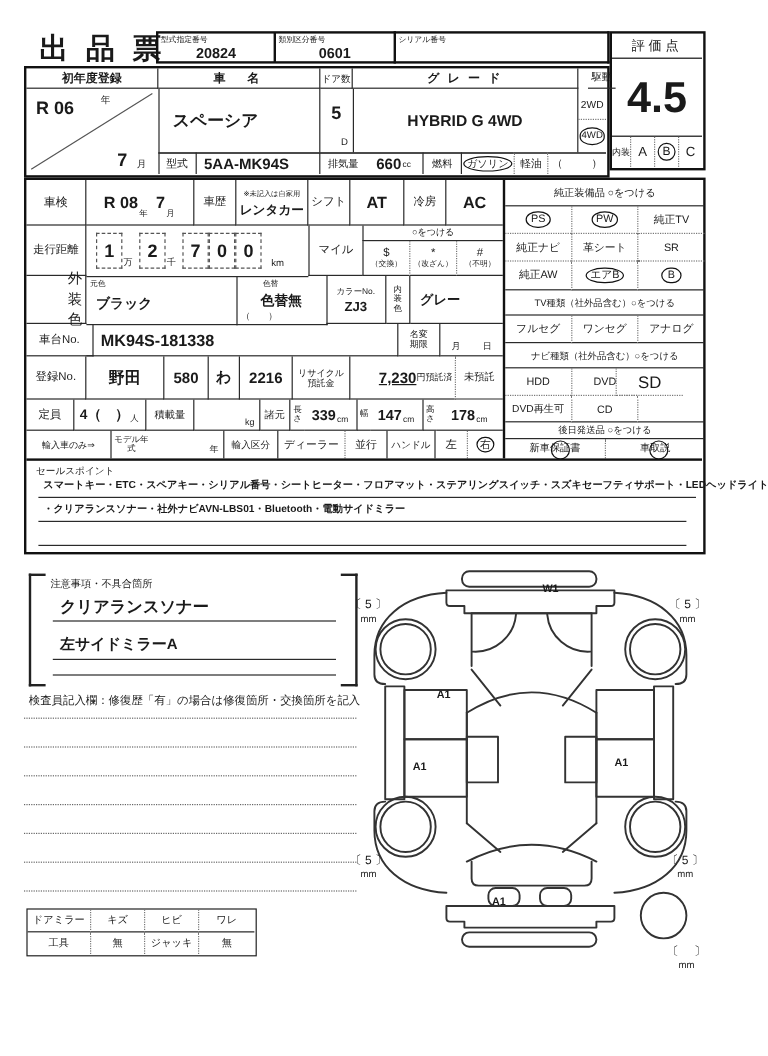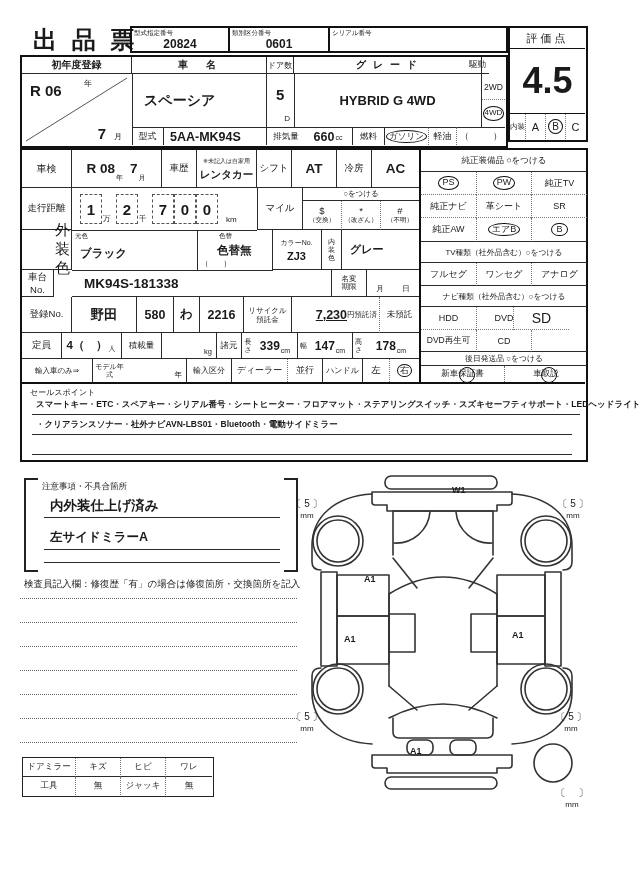--- a/index.html
+++ b/index.html
@@ -56,21 +56,21 @@
       <div class="cell" style="position:static;width:20px;height:100%;border-left:1px dotted #777;font-size:11px;">C</div>
     </div>
   </div>
 
   <div class="abs" style="left:20px;top:55px;width:488px;height:93px;border:2.5px solid #111;box-sizing:border-box;">
 
     <div class="cell b solr solb" style="left:0;top:0;width:110px;height:17px;font-size:10px;">初年度登録</div>
     <div class="cell b solr solb" style="left:110px;top:0;width:135px;height:17px;font-size:10px;letter-spacing:4px;">車　名</div>
     <div class="cell solr solb" style="left:245px;top:0;width:27px;height:17px;font-size:8px;">ドア数</div>
     <div class="cell b solr solb" style="left:272px;top:0;width:188px;height:17px;font-size:10px;letter-spacing:2px;">グ レ ー ド</div>
-    <div class="cell solb" style="left:444px;top:0;width:23px;height:17px;font-size:8.5px;">駆動</div>
+    <div class="cell solb" style="left:468px;top:0;width:23px;height:17px;font-size:8.5px;">駆動</div>
 
     <div class="abs solr" style="left:0;top:17px;width:110px;height:71px;">
       <svg width="110" height="71" style="position:absolute;left:0;top:0;">
         <line x1="4" y1="67" x2="105" y2="4" stroke="#555" stroke-width="1"></line>
       </svg>
       <span class="abs b" style="left:8px;top:8px;font-size:15px;">R 06</span>
       <span class="abs" style="left:62px;top:4px;font-size:8px;">年</span>
       <span class="abs b" style="right:26px;bottom:3px;font-size:15px;">7</span>
       <span class="abs" style="right:10px;bottom:3px;font-size:8px;">月</span>
     </div>
@@ -146,40 +146,40 @@
     </div>
     <div class="cell col dotl solb" style="left:319px;top:51px;width:39px;height:29px;">
       <span style="font-size:9.5px;">*</span>
       <span style="font-size:6.5px;">（改ざん）</span>
     </div>
     <div class="cell col dotl solb" style="left:358px;top:51px;width:39px;height:29px;">
       <span style="font-size:9.5px;">#</span>
       <span style="font-size:6.5px;">（不明）</span>
     </div>
 
-    <div class="cell solr solb" style="left:0;top:80px;width:50px;height:40px;font-size:15px;padding-left:32px;">外装色</div>
+    <div class="cell solr solb" style="left:0;top:80px;width:50px;height:40px;font-size:12px;padding-left:32px;">外装色</div>
     <div class="abs solr solb" style="left:50px;top:80px;width:125px;height:40px;">
       <span class="abs" style="left:3px;top:2px;font-size:6.5px;">元色</span>
       <span class="abs b" style="left:8px;top:16px;font-size:11.5px;">ブラック</span>
     </div>
     <div class="abs solr solb" style="left:175px;top:80px;width:75px;height:40px;">
       <span class="abs" style="left:22px;top:2px;font-size:6.5px;">色替</span>
       <span class="abs b" style="left:20px;top:13px;font-size:11.5px;">色替無</span>
       <span class="abs" style="left:4px;bottom:1px;font-size:7.5px;">（　　）</span>
     </div>
     <div class="cell col solr solb" style="left:250px;top:80px;width:50px;height:40px;">
       <span style="font-size:7px;">カラーNo.</span>
       <span class="b" style="font-size:11px;margin-top:2px;">ZJ3</span>
     </div>
     <div class="cell solr solb" style="left:300px;top:80px;width:20px;height:40px;">
       <span class="vtx" style="width:9px;">内装色</span>
     </div>
     <div class="cell b solb" style="left:320px;top:80px;width:77px;height:40px;font-size:11px;justify-content:flex-start;padding-left:8px;">グレー</div>
 
-    <div class="cell solr solb" style="left:0;top:120px;width:32px;height:27px;font-size:9.5px;">車台No.</div>
+    <div class="cell solr solb" style="left:0;top:120px;width:56px;height:27px;font-size:9.5px;">車台No.</div>
     <div class="cell b solr solb" style="left:50px;top:120px;width:260px;height:27px;font-size:13.5px;justify-content:flex-start;padding-left:12px;">MK94S-181338</div>
     <div class="cell solr solb" style="left:310px;top:120px;width:35px;height:27px;">
       <span class="vtx" style="width:18px;font-size:7.5px;">名変期限</span>
     </div>
     <div class="cell solb" style="left:345px;top:120px;width:52px;height:27px;align-items:flex-end;justify-content:space-around;padding-bottom:2px;font-size:7.5px;">
       <span>月</span>
       <span>日</span>
     </div>
 
     <div class="cell solr solb" style="left:0;top:147px;width:50px;height:36px;font-size:9.5px;">登録No.</div>
@@ -294,21 +294,21 @@
       <div class="u" style="left:10px;top:30px;width:548px;"></div>
       <span class="abs b" style="left:14px;top:35px;font-size:8.5px;white-space:nowrap;">・クリアランスソナー・社外ナビAVN-LBS01・Bluetooth・電動サイドミラー</span>
       <div class="u" style="left:10px;top:50px;width:540px;"></div>
       <div class="u" style="left:10px;top:70px;width:540px;"></div>
     </div>
   </div>
 
   <div class="abs" style="left:24px;top:478px;width:12px;height:90px;border-left:2px solid #222;border-top:2px solid #222;border-bottom:2px solid #222;"></div>
   <div class="abs" style="left:284px;top:478px;width:12px;height:90px;border-right:2px solid #222;border-top:2px solid #222;border-bottom:2px solid #222;"></div>
   <span class="abs" style="left:42px;top:481px;font-size:8.5px;">注意事項・不具合箇所</span>
-  <span class="abs b" style="left:50px;top:497px;font-size:13.5px;">内外装仕上げ済み</span>
+  <span class="abs b" style="left:50px;top:497px;font-size:13.5px;">クリアランスソナー</span>
   <div class="u" style="left:44px;top:517px;width:236px;"></div>
   <span class="abs b" style="left:50px;top:529px;font-size:12.5px;">左サイドミラーA</span>
   <div class="u" style="left:44px;top:549px;width:236px;"></div>
   <div class="u" style="left:44px;top:562px;width:236px;"></div>
 
   <span class="abs" style="left:24px;top:578px;font-size:9.5px;">検査員記入欄：修復歴「有」の場合は修復箇所・交換箇所を記入</span>
 
   <div class="dotline" style="left:20px;top:598px;width:277px;"></div>
   <div class="dotline" style="left:20px;top:622px;width:277px;"></div>
   <div class="dotline" style="left:20px;top:646px;width:277px;"></div>

